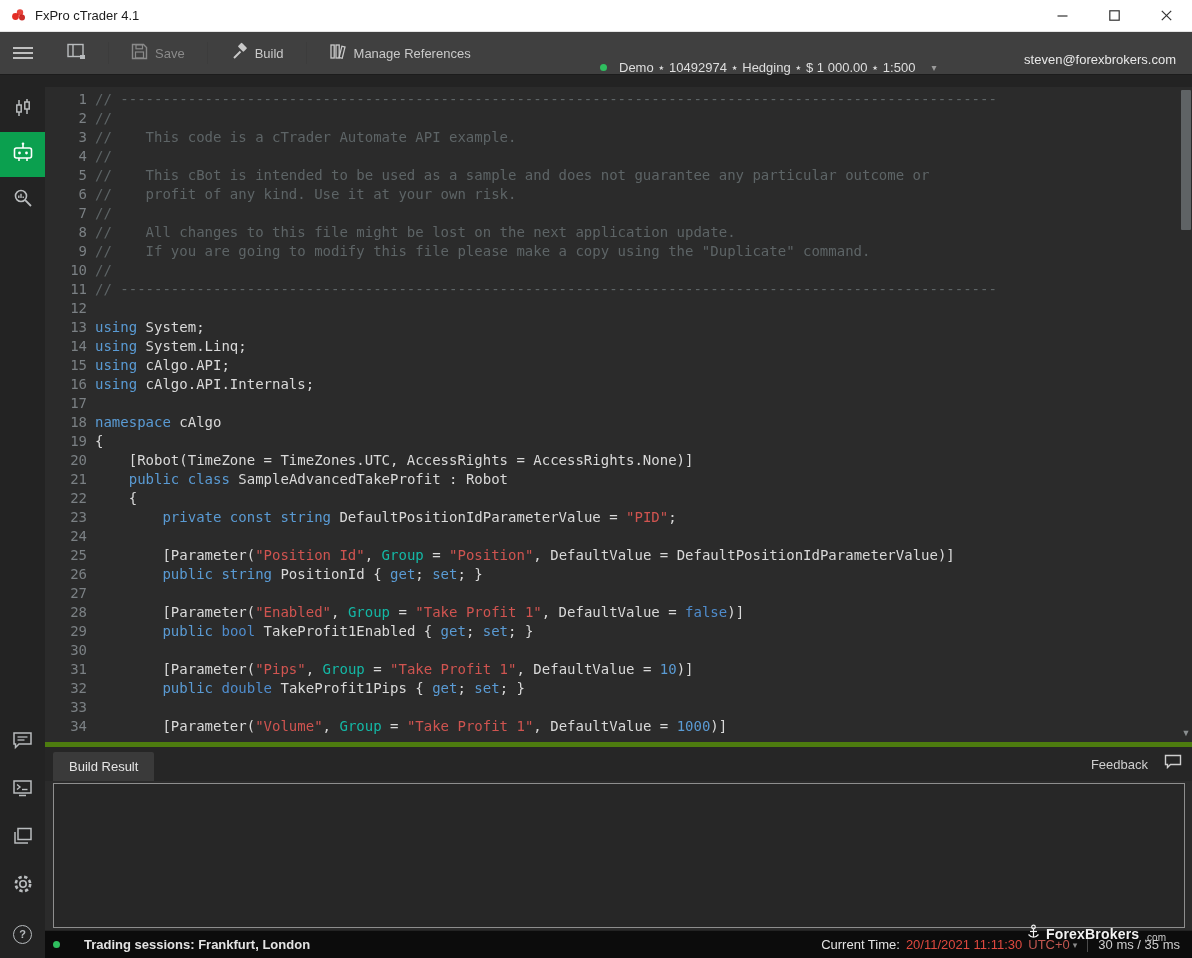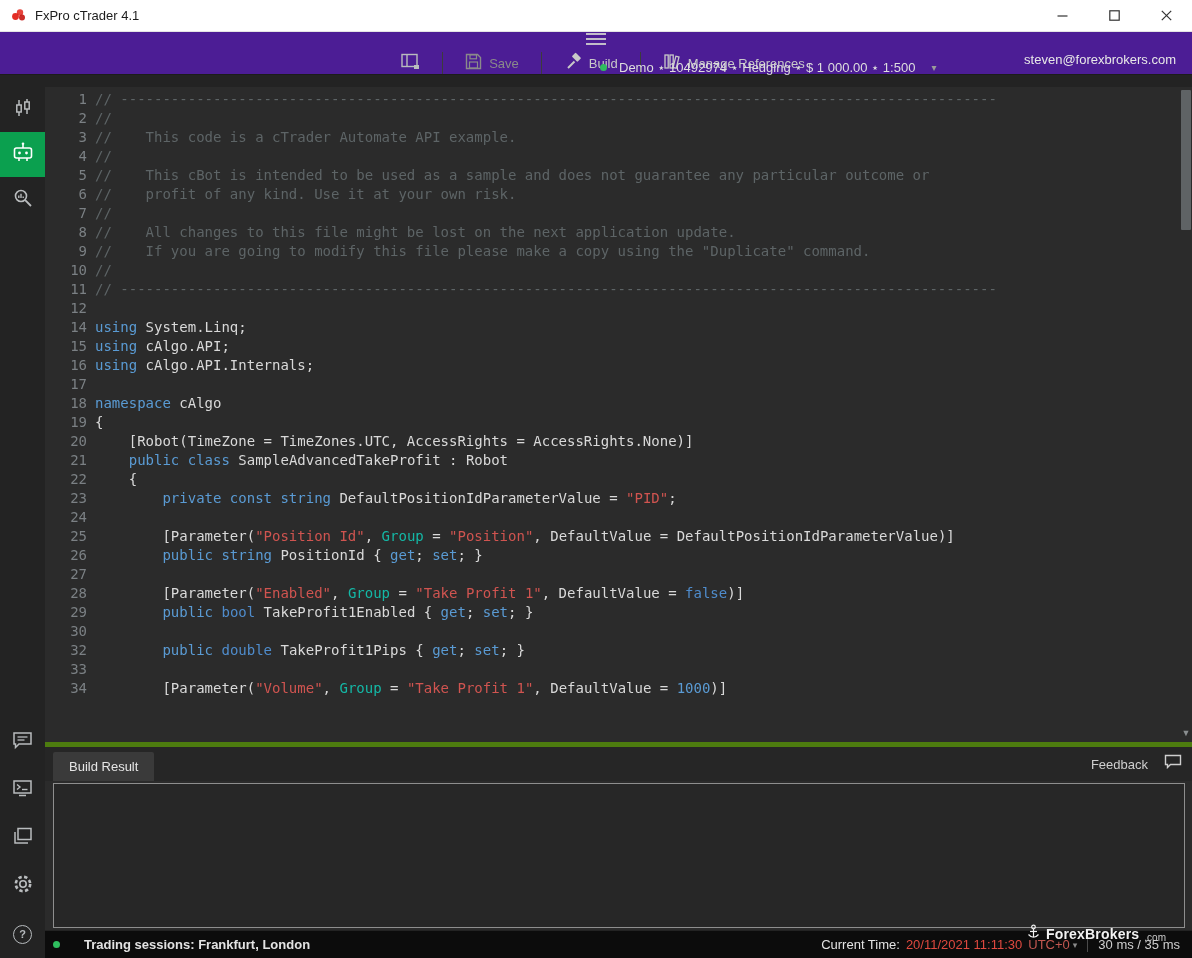--- a/index.html
+++ b/index.html
@@ -7,21 +7,21 @@
   .app{position:relative;width:1192px;height:958px;background:#232323;border-radius:23px;}
 
   
   .titlebar{position:absolute;top:0;left:0;width:1192px;height:32px;background:#ffffff;display:flex;align-items:center;border-bottom:1px solid #e4e4e4;box-sizing:border-box;}
   .titlebar .logo{margin:0 8px 0 10px;display:flex;align-items:center;}
   .titlebar .title{font-size:13px;color:#1d1d1d;}
   .win-controls{margin-left:auto;display:flex;height:100%;}
   .win-btn{width:52px;height:100%;display:flex;align-items:center;justify-content:center;cursor:default;}
 
   
-  .toolbar{position:absolute;top:32px;left:0;width:1192px;height:43px;background:#4c1d95;border-bottom:1px solid #1c1c1c;box-sizing:border-box;display:flex;align-items:center;flex-direction:column;}
+  .toolbar{position:absolute;top:32px;left:0;width:1192px;height:43px;background:#404040;border-bottom:1px solid #1c1c1c;box-sizing:border-box;display:flex;align-items:center;}
   .tb-hamburger{width:45px;display:flex;justify-content:center;}
   .tb-group{display:flex;align-items:center;gap:8px;margin-left:14px;}
   .tb-item{display:flex;align-items:center;gap:7px;padding:6px 8px;}
   .tb-item .lbl{font-size:13px;color:#c9c9c9;}
   .tb-item.disabled .lbl{color:#8a8a8a;}
   .tb-sep{width:1px;height:22px;background:#3c3c3c;margin:0 6px;}
   .account{position:absolute;left:600px;top:0;height:55px;display:flex;align-items:center;gap:12px;margin-top:8px;}
   .account .txt{font-size:13px;color:#dedede;}
   .account .caret{font-size:10px;color:#9a9a9a;margin-left:4px;}
   .dot{width:7px;height:7px;border-radius:50%;background:#2fbe5f;display:inline-block;}
@@ -292,20 +292,24 @@
         </div>
         <div class="code-line">
           <span class="ln">11</span>
           <span class="code"><span class="tk-cmt">// --------------------------------------------------------------------------------------------------------</span></span>
         </div>
         <div class="code-line">
           <span class="ln">12</span>
           <span class="code"></span>
         </div>
         <div class="code-line">
+          <span class="ln">13</span>
+          <span class="code"><span class="tk-kw">using</span><span class="tk-pln"> System;</span></span>
+        </div>
+        <div class="code-line">
           <span class="ln">14</span>
           <span class="code"><span class="tk-kw">using</span><span class="tk-pln"> System.Linq;</span></span>
         </div>
         <div class="code-line">
           <span class="ln">15</span>
           <span class="code"><span class="tk-kw">using</span><span class="tk-pln"> cAlgo.API;</span></span>
         </div>
         <div class="code-line">
           <span class="ln">16</span>
           <span class="code"><span class="tk-kw">using</span><span class="tk-pln"> cAlgo.API.Internals;</span></span>
@@ -358,20 +362,24 @@
           <span class="ln">28</span>
           <span class="code"><span class="tk-pln">        [Parameter(</span><span class="tk-str">"Enabled"</span><span class="tk-pln">, </span><span class="tk-arg">Group</span><span class="tk-pln"> = </span><span class="tk-str">"Take Profit 1"</span><span class="tk-pln">, DefaultValue = </span><span class="tk-kwb">false</span><span class="tk-pln">)]</span></span>
         </div>
         <div class="code-line">
           <span class="ln">29</span>
           <span class="code"><span class="tk-pln">        </span><span class="tk-kw">public </span><span class="tk-kwb">bool</span><span class="tk-pln"> TakeProfit1Enabled { </span><span class="tk-kw">get</span><span class="tk-pln">; </span><span class="tk-kw">set</span><span class="tk-pln">; }</span></span>
         </div>
         <div class="code-line">
           <span class="ln">30</span>
           <span class="code"></span>
+        </div>
+        <div class="code-line">
+          <span class="ln">31</span>
+          <span class="code"><span class="tk-pln">        [Parameter(</span><span class="tk-str">"Pips"</span><span class="tk-pln">, </span><span class="tk-arg">Group</span><span class="tk-pln"> = </span><span class="tk-str">"Take Profit 1"</span><span class="tk-pln">, DefaultValue = </span><span class="tk-num">10</span><span class="tk-pln">)]</span></span>
         </div>
         <div class="code-line">
           <span class="ln">32</span>
           <span class="code"><span class="tk-pln">        </span><span class="tk-kw">public </span><span class="tk-kwb">double</span><span class="tk-pln"> TakeProfit1Pips { </span><span class="tk-kw">get</span><span class="tk-pln">; </span><span class="tk-kw">set</span><span class="tk-pln">; }</span></span>
         </div>
         <div class="code-line">
           <span class="ln">33</span>
           <span class="code"></span>
         </div>
         <div class="code-line">

